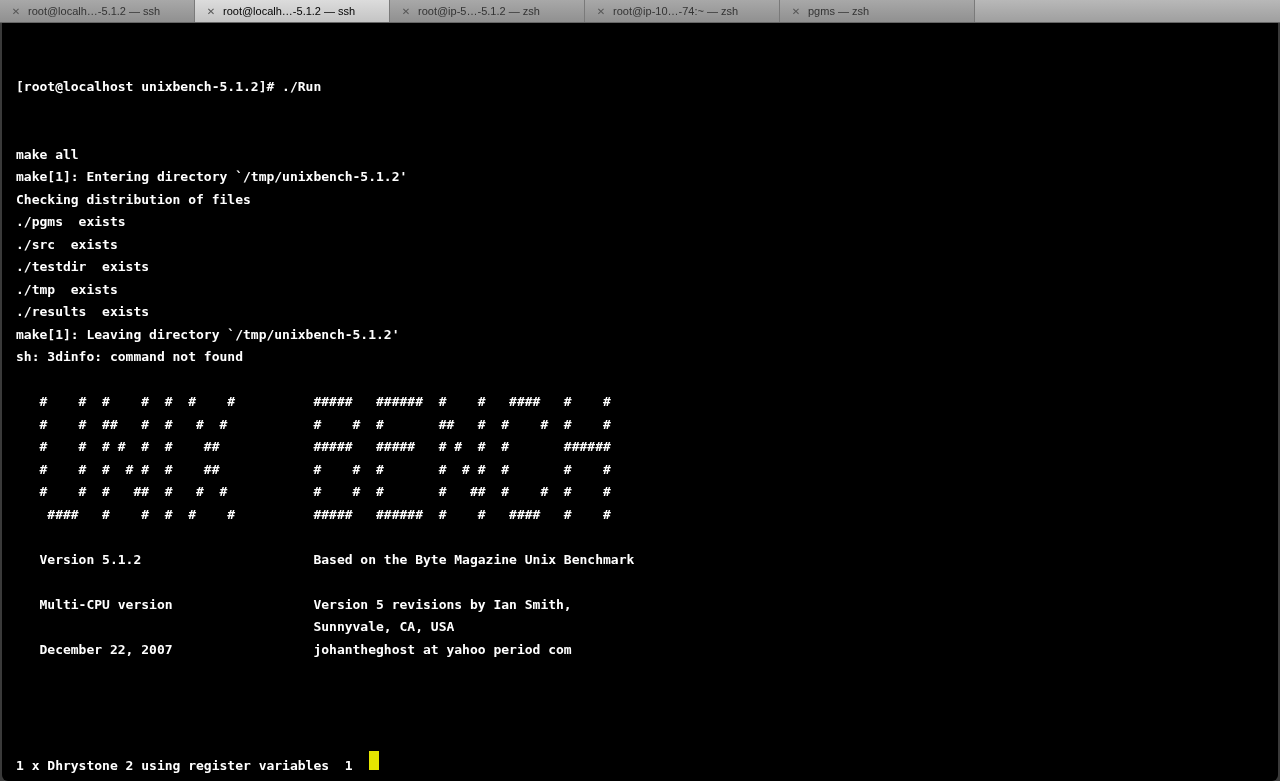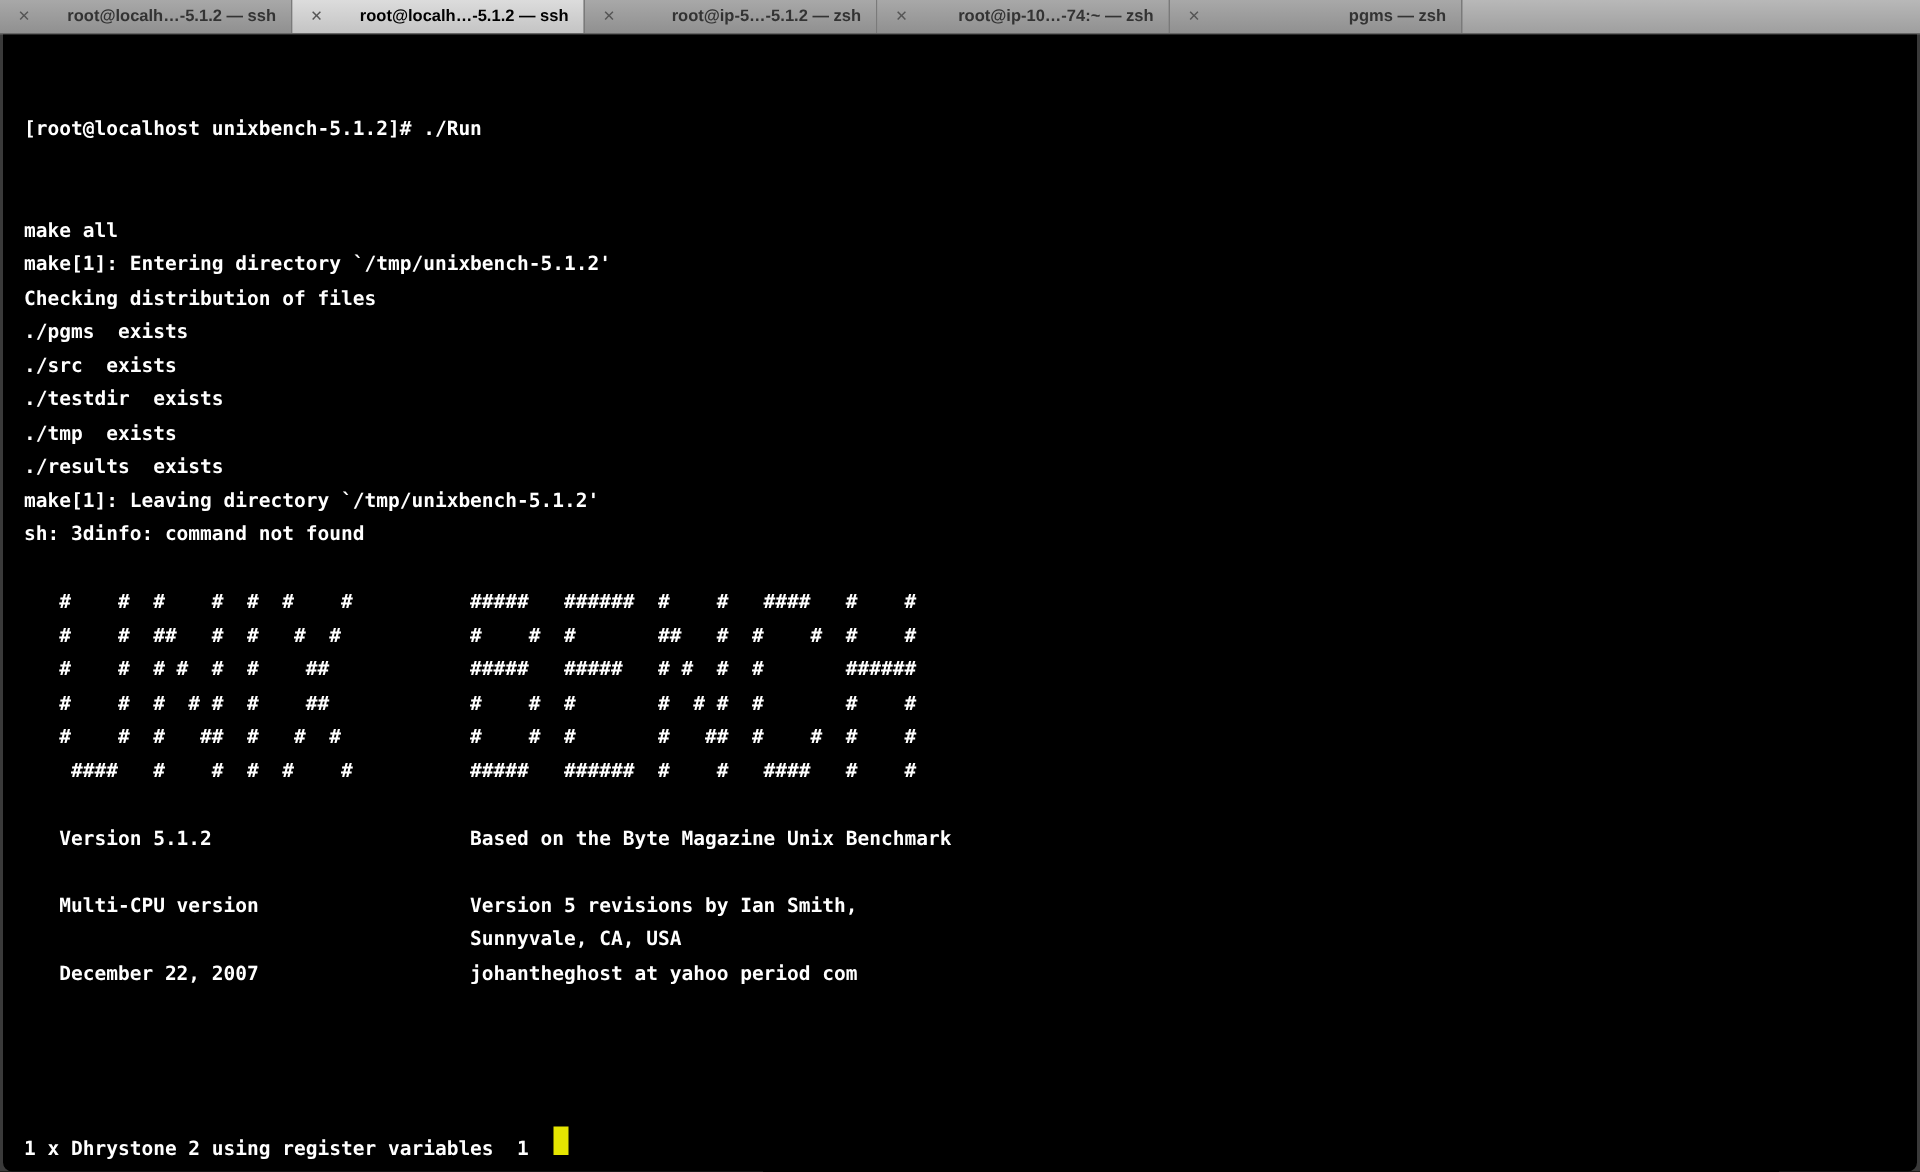--- a/index.html
+++ b/index.html
@@ -42,22 +42,21 @@
       justify-content: center;
       font-size: 10px;
       color: #555;
       flex-shrink: 0;
     }
     .tab-label {
       white-space: nowrap;
       overflow: hidden;
       text-overflow: ellipsis;
       flex: 1;
-      text-align: right;
-      font-weight: bold;
+      text-align: left;
     }
     .terminal {
       background: #000;
       width: 1276px;
       margin: 0 auto;
       height: 758px;
       padding: 8px 14px;
       color: #fff;
       font-size: 13px;
       line-height: 22.5px;

